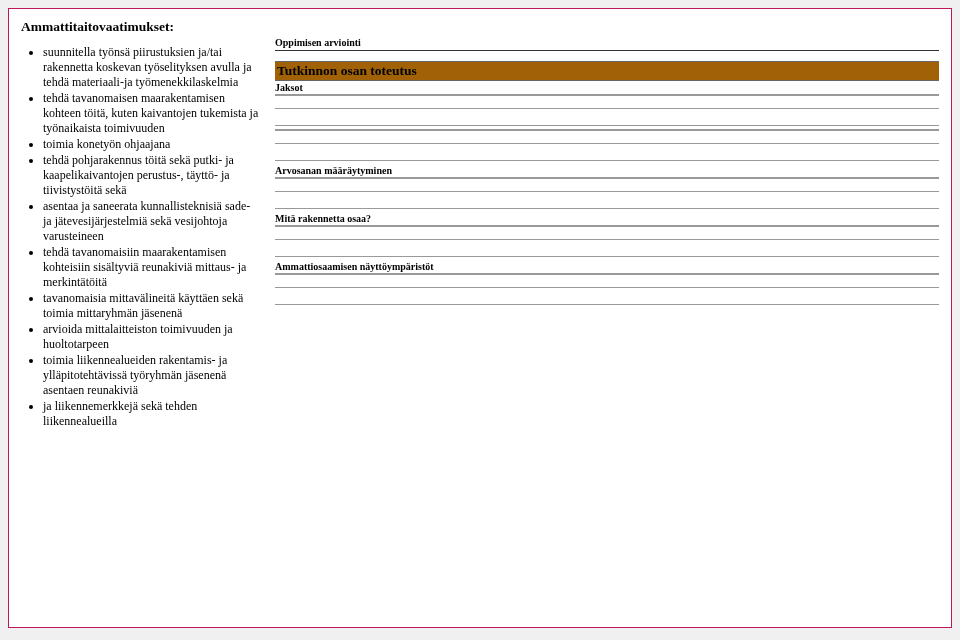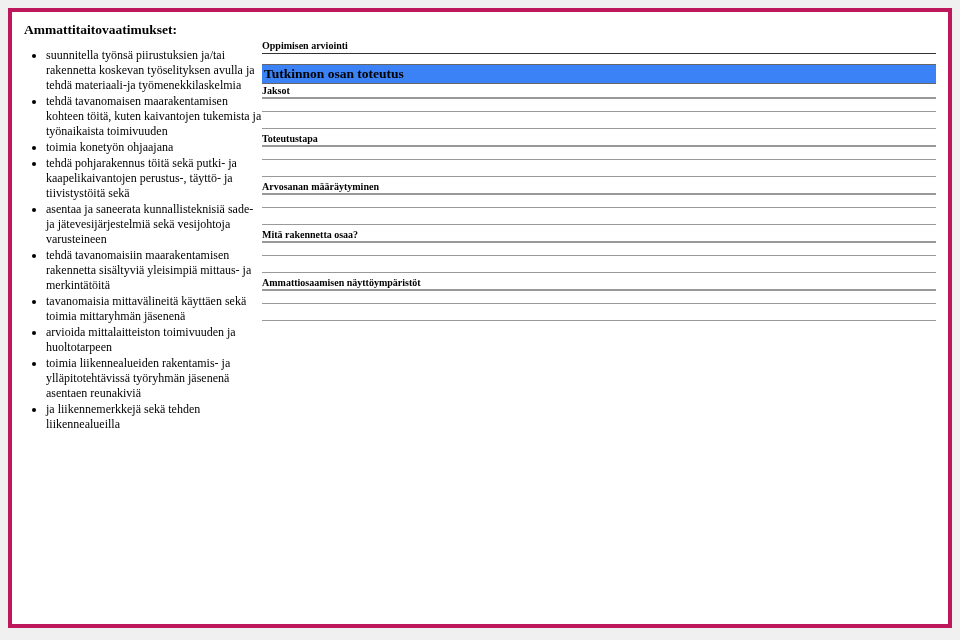--- a/index.html
+++ b/index.html
@@ -7,22 +7,23 @@
       font-family: Georgia, 'Times New Roman', serif;
       font-size: 13px;
       color: #000;
       background: #f0f0f0;
       padding: 8px;
       width: 960px;
       height: 640px;
     }
     .page {
       display: flex;
+      gap: 16px;
       background: #fff;
-      border: 4px solid #be185d;
+      border: 1px solid #be185d;
       padding: 10px 12px;
       height: 620px;
     }
     .left-col {
       width: 238px;
       flex-shrink: 0;
     }
     .right-col {
       flex: 1;
       padding-top: 18px;
@@ -45,21 +46,21 @@
       margin-bottom: 2px;
     }
     .section-h1 {
       font-weight: bold;
       font-size: 10px;
       border-bottom: 1px solid #333;
       padding-bottom: 2px;
       margin-bottom: 10px;
     }
     .section-h2 {
-      background: #3b82f6;
+      background: #a16207;
       font-weight: bold;
       font-size: 13.5px;
       padding: 1px 2px;
       border-top: 1px solid #666;
       border-bottom: 1px solid #666;
     }
     .spacer-line {
       border-bottom: 1px solid #999;
       height: 14px;
       margin-bottom: 3px;
@@ -82,42 +83,41 @@
 <div class="page">
 
   <div class="left-col">
     <div class="left-title">Ammattitaitovaatimukset:</div>
     <ul class="req-list">
       <li>suunnitella työnsä piirustuksien ja/tai rakennetta koskevan työselityksen avulla ja tehdä materiaali-ja työmenekkilaskelmia</li>
       <li>tehdä tavanomaisen maarakentamisen kohteen töitä, kuten kaivantojen tukemista ja työnaikaista toimivuuden</li>
       <li>toimia konetyön ohjaajana</li>
       <li>tehdä pohjarakennus töitä sekä putki- ja kaapelikaivantojen perustus-, täyttö- ja tiivistystöitä sekä</li>
       <li>asentaa ja saneerata kunnallisteknisiä sade- ja jätevesijärjestelmiä sekä vesijohtoja varusteineen</li>
-      <li>tehdä tavanomaisiin maarakentamisen rakennetta sisältyviä yleisimpiä mittaus- ja merkintätöitä</li>
+      <li>tehdä tavanomaisiin maarakentamisen kohteisiin sisältyviä reunakiviä mittaus- ja merkintätöitä</li>
       <li>tavanomaisia mittavälineitä käyttäen sekä toimia mittaryhmän jäsenenä</li>
       <li>arvioida mittalaitteiston toimivuuden ja huoltotarpeen</li>
       <li>toimia liikennealueiden rakentamis- ja ylläpitotehtävissä työryhmän jäsenenä asentaen reunakiviä</li>
       <li>ja liikennemerkkejä sekä tehden liikennealueilla</li>
     </ul>
   </div>
 
   <div class="right-col">
 
     <div class="section">
       <div class="section-h1">Oppimisen arviointi</div>
     </div>
 
     <div class="section">
       <div class="section-h2">Tutkinnon osan toteutus</div>
       <div class="subhead">Jaksot</div>
       <div class="lined-block double-spacer">
         <div class="spacer-line"></div>
         <div class="spacer-line"></div>
       </div>
-      <div class="subhead">Toteutustapa</div>
       <div class="lined-block double-spacer">
         <div class="spacer-line"></div>
         <div class="spacer-line"></div>
       </div>
     </div>
 
     <div class="section">
       <div class="subhead">Arvosanan määräytyminen</div>
       <div class="lined-block double-spacer">
         <div class="spacer-line"></div>

